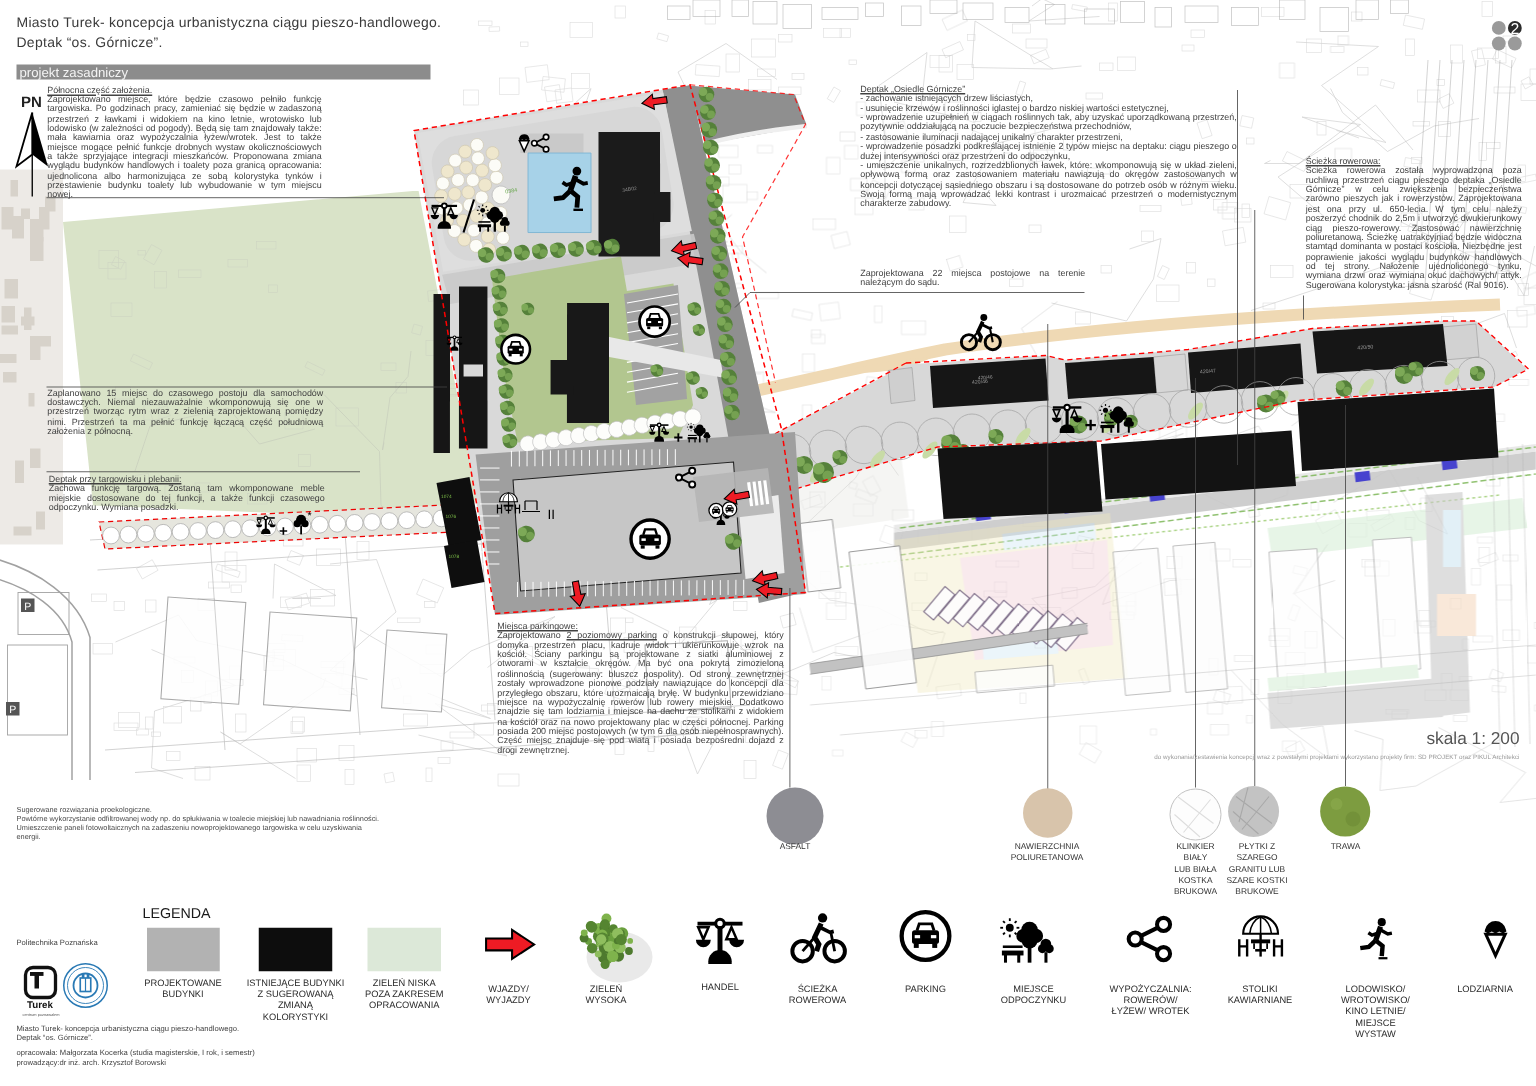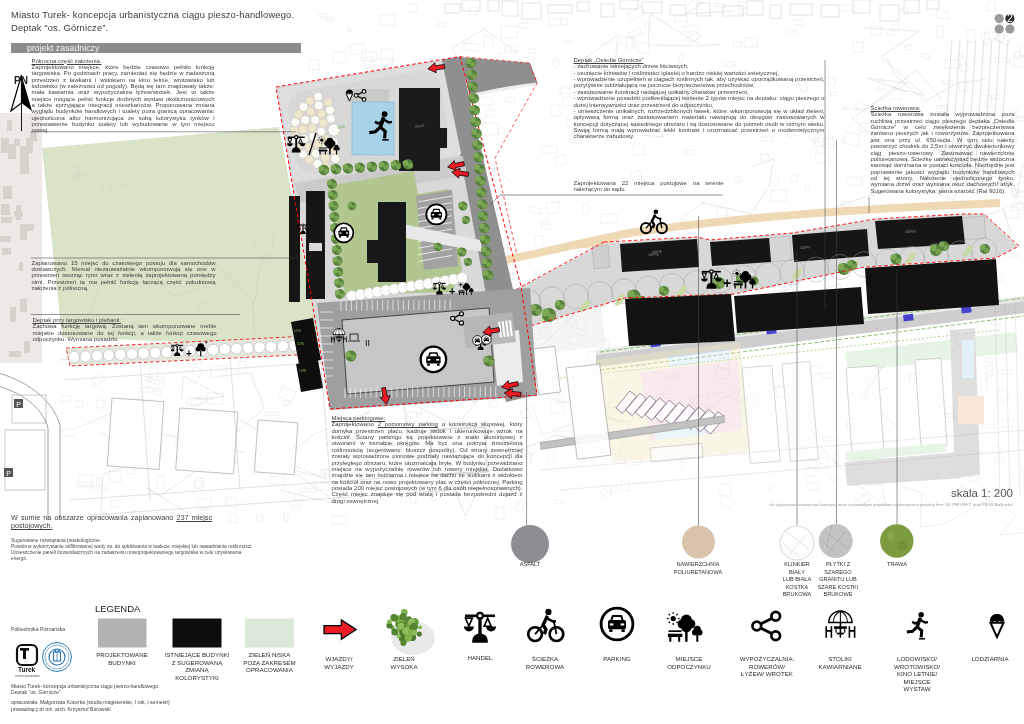--- a/index.html
+++ b/index.html
@@ -1578,28 +1578,27 @@
 <circle cx="57" cy="657" r="14.5" fill="none" stroke="#2a7ab5" stroke-width="1"></circle>
 <circle cx="57" cy="657" r="12" fill="none" stroke="#2a7ab5" stroke-width="0.6"></circle>
 <circle cx="57" cy="657" r="8" fill="none" stroke="#2a7ab5" stroke-width="1.2"></circle>
 <rect x="53.5" y="652" width="7" height="9" fill="none" stroke="#2a7ab5" stroke-width="1.1"></rect>
 <rect x="54.5" y="649" width="1.8" height="3" fill="#2a7ab5"></rect>
         <rect x="57.8" y="649" width="1.8" height="3" fill="#2a7ab5"></rect>
 <line x1="57" y1="652" x2="57" y2="661" stroke="#2a7ab5" stroke-width="0.8"></line>
 </g>
     </svg>
 <div style="position:absolute;left:11px;top:9px;width:330px;font-size:9.3px;line-height:1.42;color:#3a3a3a;letter-spacing:0.2px;">Miasto Turek- koncepcja urbanistyczna ciągu pieszo-handlowego.<br>Deptak “os. Górnicze”.</div>
-    <div style="position:absolute;left:11px;top:42.5px;width:274px;height:10.5px;background:#8c8c8c;color:#f4f4f4;font-size:8.8px;line-height:10.5px;padding-left:16px;">projekt zasadniczy</div>
+    <div style="position:absolute;left:11px;top:42.5px;width:274px;height:10.5px;background:#8c8c8c;color:#f4f4f4;font-size:8.8px;line-height:10.5px;padding-left:2px;">projekt zasadniczy</div>
     <div style="position:absolute;font-size:5.95px;line-height:1.07;color:#424242;text-align:justify;left:31.5px;top:57.5px;width:183px;"><u>Północna część założenia.</u><br>Zaprojektowano miejsce, które będzie czasowo pełniło funkcję targowiska. Po godzinach pracy, zamieniać się będzie w zadaszoną przestrzeń z ławkami i widokiem na kino letnie, wrotowisko lub lodowisko (w zależności od pogody). Będą się tam znajdowały także: mała kawiarnia oraz wypożyczalnia łyżew/wrotek. Jest to także miejsce mogące pełnić funkcje drobnych wystaw okolicznościowych a także sprzyjające integracji mieszkańców. Proponowana zmiana wyglądu budynków handlowych i toalety poza granicą opracowania: ujednolicona albo harmonizująca ze sobą kolorystyka tynków i przestawienie budynku toalety lub wybudowanie w tym miejscu nowej.</div>
     <div style="position:absolute;font-size:5.95px;line-height:1.07;color:#424242;text-align:justify;left:31.5px;top:259.5px;width:184px;">Zaplanowano 15 miejsc do czasowego postoju dla samochodów dostawczych. Niemal niezauważalnie wkomponowują się one w przestrzeń tworząc rytm wraz z zielenią zaprojektowaną pomiędzy nimi. Przestrzeń ta ma pełnić funkcję łączącą część południową założenia z północną.</div>
     <div style="position:absolute;font-size:5.95px;line-height:1.07;color:#424242;text-align:justify;left:32.5px;top:317px;width:184px;"><u>Deptak przy targowisku i plebanii:</u><br>Zachowa funkcję targową. Zostaną tam wkomponowane meble miejskie dostosowane do tej funkcji, a także funkcji czasowego odpoczynku. Wymiana posadzki.</div>
     <div style="position:absolute;font-size:5.95px;line-height:1.07;color:#424242;text-align:justify;left:573.5px;top:57px;width:251px;"><u>Deptak „Osiedle Górnicze”</u><br>- zachowanie istniejących drzew liściastych,<br>- usunięcie krzewów i roślinności iglastej o bardzo niskiej wartości estetycznej,<br>- wprowadzenie uzupełnień w ciągach roślinnych tak, aby uzyskać uporządkowaną przestrzeń, pozytywnie oddziałującą na poczucie bezpieczeństwa przechodniów,<br>- zastosowanie iluminacji nadającej unikalny charakter przestrzeni,<br>- wprowadzenie posadzki podkreślającej istnienie 2 typów miejsc na deptaku: ciągu pieszego o dużej intensywności oraz przestrzeni do odpoczynku,<br>- umieszczenie unikalnych, rozrzedzblionych ławek, które: wkomponowują się w układ zieleni, opływową formą oraz zastosowaniem materiału nawiązują do okręgów zastosowanych w koncepcji dotyczącej sąsiedniego obszaru i są dostosowane do potrzeb osób w różnym wieku. Swoją formą mają wprowadzać lekki kontrast i urozmaicać przestrzeń o modernistycznym charakterze zabudowy.</div>
     <div style="position:absolute;font-size:5.95px;line-height:1.07;color:#424242;text-align:justify;left:573.5px;top:180px;width:150px;">Zaprojektowana 22 miejsca postojowe na terenie należącym do sądu.</div>
     <div style="position:absolute;font-size:5.95px;line-height:1.07;color:#424242;text-align:justify;left:870.5px;top:105px;width:144px;"><u>Ścieżka rowerowa:</u><br>Ścieżka rowerowa została wyprowadzona poza ruchliwą przestrzeń ciągu pieszego deptaka „Osiedle Górnicze” w celu zwiększenia bezpieczeństwa zarówno pieszych jak i rowerzystów. Zaprojektowana jest ona przy ul. 650-lecia. W tym celu należy poszerzyć chodnik do 2,5m i utworzyć dwukierunkowy ciąg pieszo-rowerowy. Zastosować nawierzchnię poliuretanową. Ścieżkę uatrakcyjniać będzie widoczna stamtąd dominanta w postaci kościoła. Niezbędne jest poprawienie jakości wyglądu budynków handlowych od tej strony. Nałożenie ujednoliconego tynku, wymiana drzwi oraz wymiana okuć dachowych/ attyk. Sugerowana kolorystyka: jasna szarość (Ral 9016).</div>
     <div style="position:absolute;font-size:5.95px;line-height:1.07;color:#424242;text-align:justify;left:331.5px;top:415px;width:191px;"><u>Miejsca parkingowe:</u><br>Zaprojektowano <u>2 poziomowy parking</u> o konstrukcji słupowej, który domyka przestrzeń placu, kadruje widok i ukierunkowuje wzrok na kościół. Ściany parkingu są projektowane z siatki aluminiowej z otworami w kształcie okręgów. Ma być ona pokryta zimozieloną roślinnością (sugerowany: bluszcz pospolity). Od strony zewnętrznej zostały wprowadzone pionowe podziały nawiązujące do koncepcji dla przyległego obszaru, które urozmaicają bryłę. W budynku przewidziano miejsce na wypożyczalnię rowerów lub rowery miejskie. Dodatkowo znajdzie się tam lodziarnia i miejsce na dachu ze stolikami z widokiem na kościół oraz na nowo projektowany plac w części północnej. Parking posiada 200 miejsc postojowych (w tym 6 dla osób niepełnosprawnych). Część miejsc znajduje się pod wiatą i posiada bezpośredni dojazd z drogi zewnętrznej.</div>
-    <div style="position:absolute;left:11px;top:514px;width:201px;font-size:7.2px;line-height:1.16;color:#3f3f3f;text-align:justify;">W sumie na obszarze opracowania zaplanowano <u>237 miejsc</u> <u>postojowych.</u></div>
     <div style="position:absolute;left:11px;top:538px;width:285px;font-size:4.9px;line-height:1.22;color:#4a4a4a;">Sugerowane rozwiązania proekologiczne.<br>Powtórne wykorzystanie odfiltrowanej wody np. do spłukiwania w toalecie miejskiej lub nawadniania roślinności.<br>Umieszczenie paneli fotowoltaicznych na zadaszeniu nowoprojektowanego targowiska w celu uzyskiwania<br>energii.</div>
     <div style="position:absolute;left:900px;top:487px;width:113px;font-size:11.5px;color:#555;text-align:right;">skala 1: 200</div>
     <div style="position:absolute;left:668px;top:502px;width:345px;font-size:4.2px;color:#999;text-align:right;">do wykonania/zestawienia koncepcji wraz z powstałymi projektami wykorzystano projekty firm: SD PROJEKT oraz PIKUL Architekci</div>
     <div style="position:absolute;left:11px;top:626px;font-size:5.1px;color:#3f3f3f;">Politechnika Poznańska</div>
     <div style="position:absolute;left:11px;top:682.5px;font-size:5.1px;line-height:1.3;color:#3f3f3f;">Miasto Turek- koncepcja urbanistyczna ciągu pieszo-handlowego.<br>Deptak “os. Górnicze”.</div>
     <div style="position:absolute;left:11px;top:699px;font-size:5.1px;line-height:1.3;color:#3f3f3f;">opracowała: Małgorzata Kocerka (studia magisterskie, I rok, i semestr)<br>prowadzący:dr inż. arch. Krzysztof Borowski</div>
-    <div style="position:absolute;left:14px;top:63px;font-size:10px;font-weight:bold;color:#222;margin-top:12px;">PN</div>
+    <div style="position:absolute;left:14px;top:63px;font-size:10px;font-weight:bold;color:#222;">PN</div>
 </div>
 </body></html>

